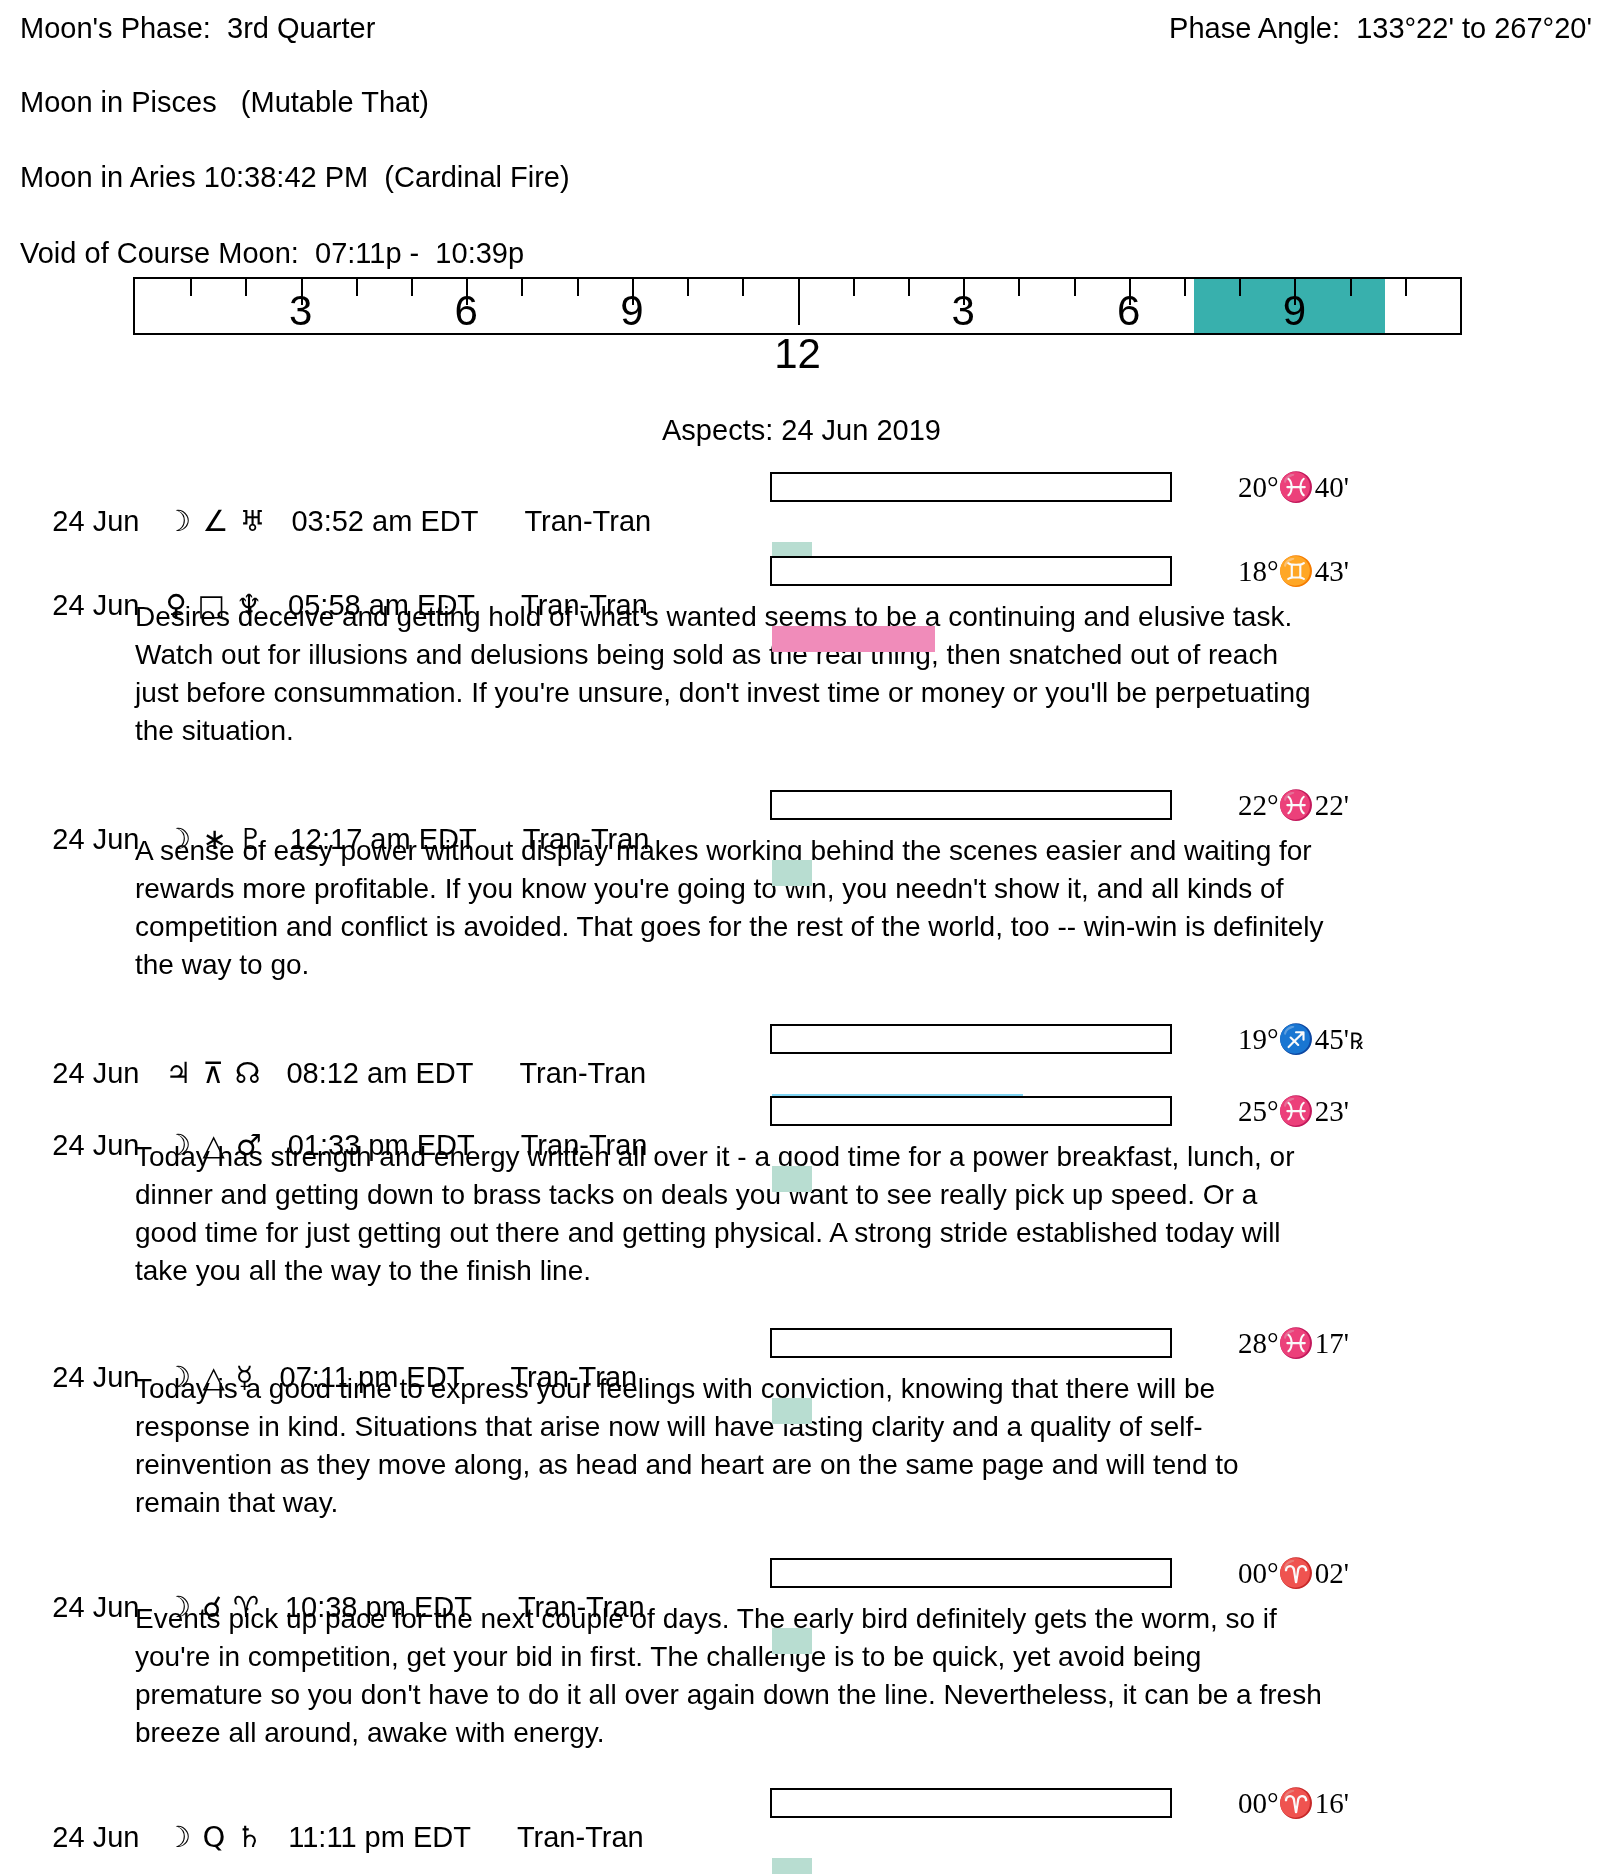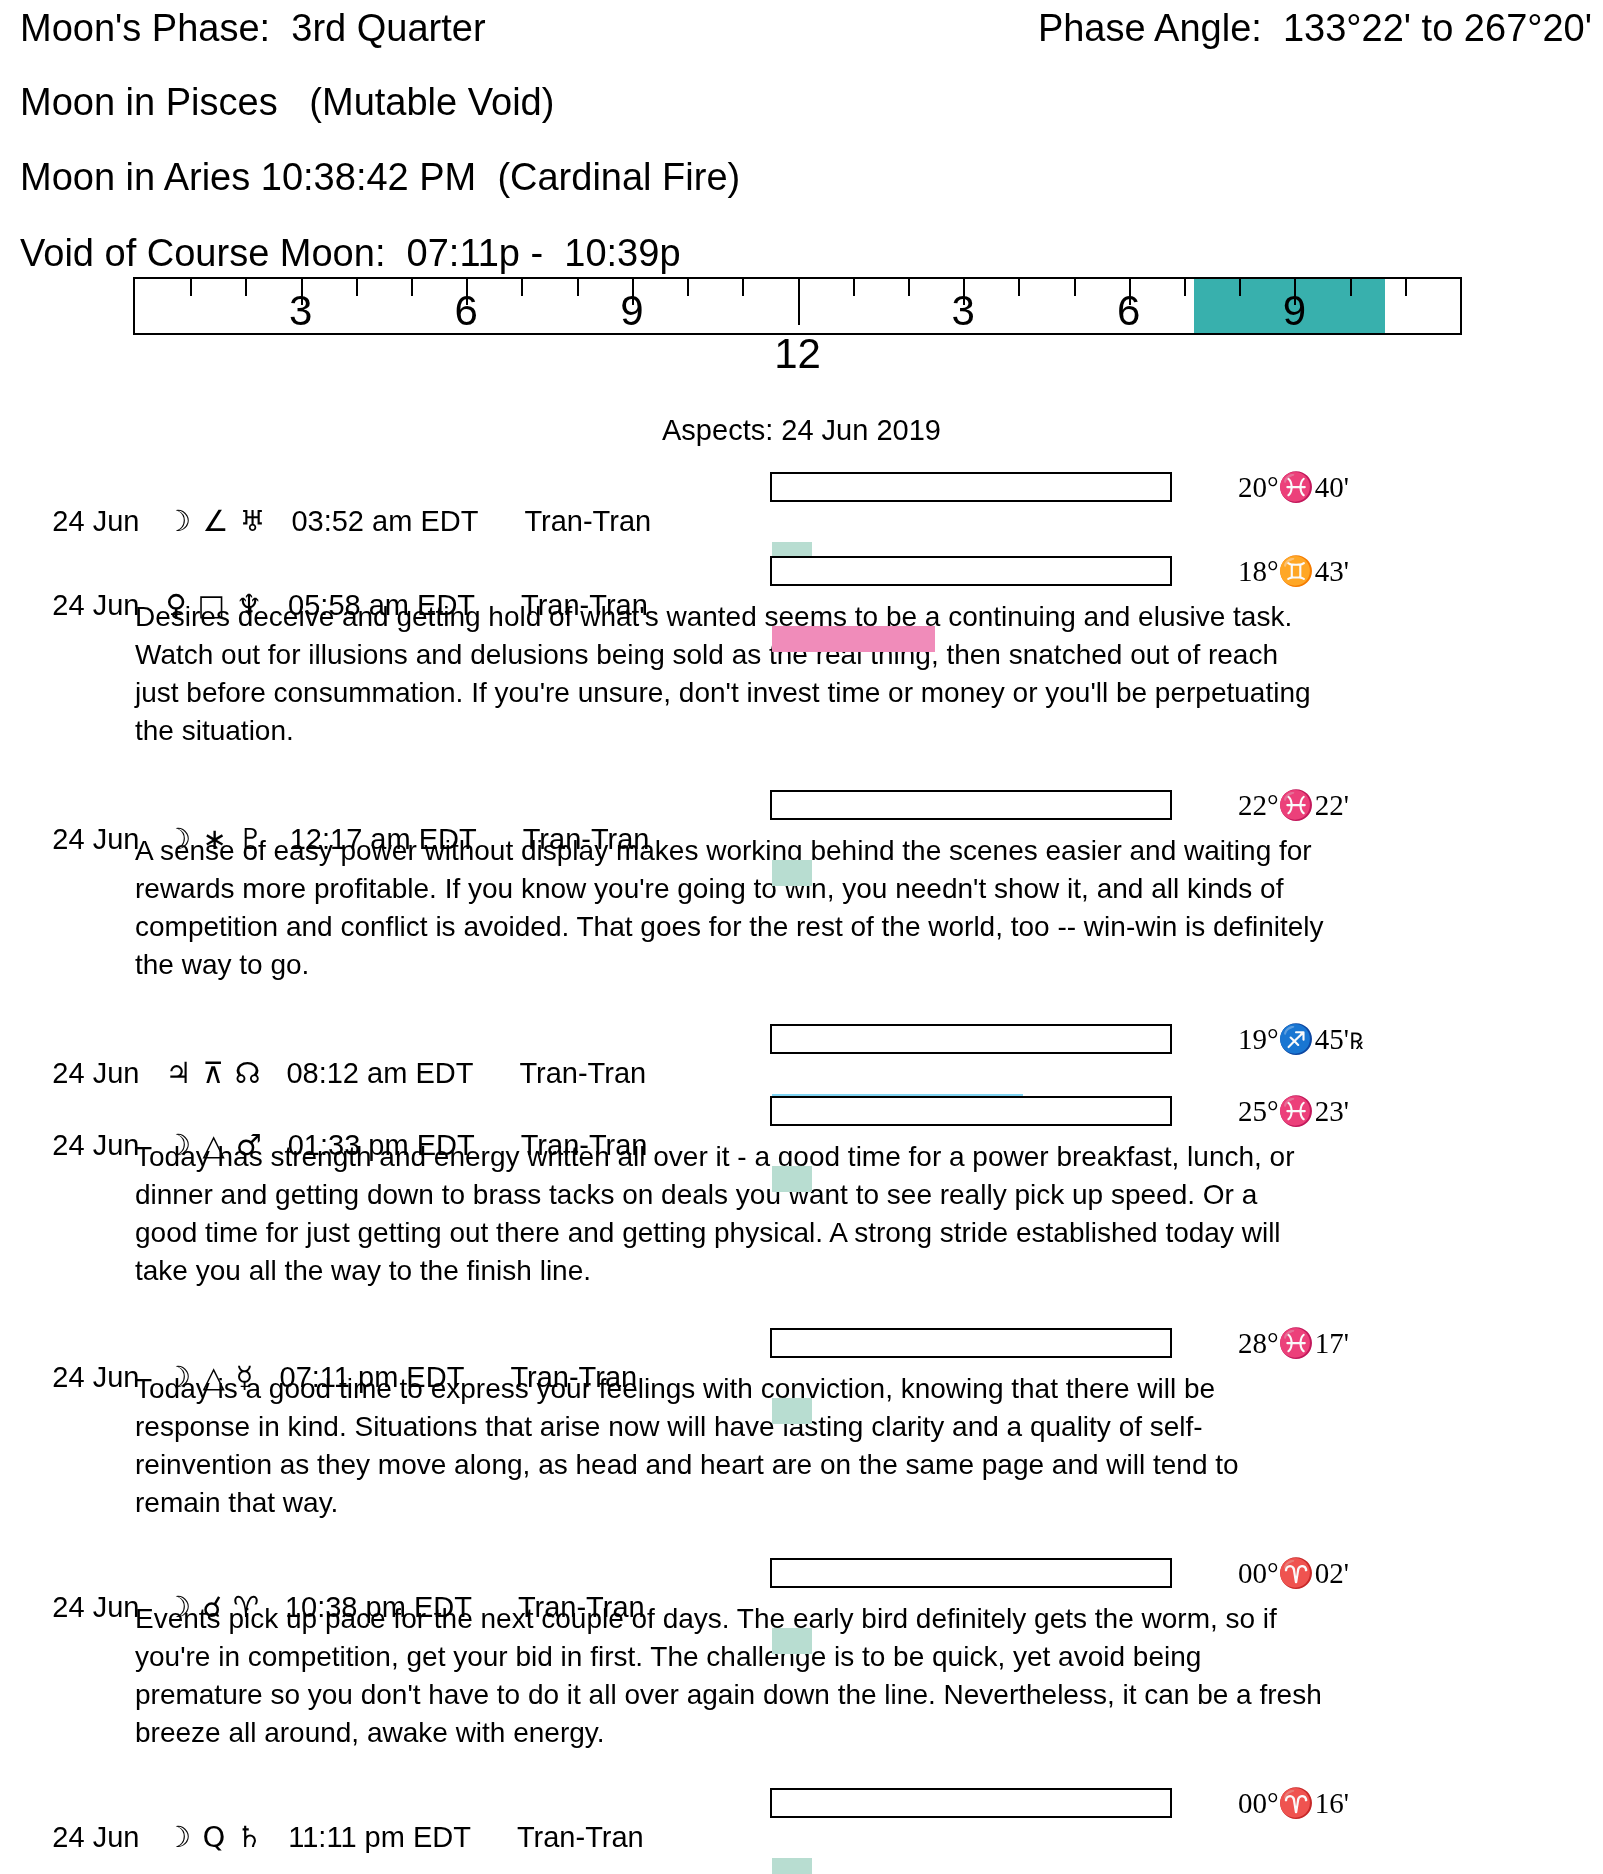--- a/index.html
+++ b/index.html
@@ -1,21 +1,21 @@
 <!DOCTYPE html>
 <html><head>
 <meta charset="utf-8">
 <style>
   html,body{margin:0;padding:0;background:#fff}
   body{
     width:1603px;height:1874px;position:relative;overflow:hidden;
     font-family:"Liberation Sans",sans-serif;color:#000;
   }
   .abs{position:absolute;white-space:pre}
-  .h-line{font-size:38px;line-height:34px}
+  .h-line{font-size:29px;line-height:34px}
 
   
   .ruler{
     position:absolute;left:133px;top:277px;width:1325px;height:54px;
     border:2px solid #000;background:#fff;
   }
   .voc-hl{position:absolute;top:0;bottom:0}
   .tick{position:absolute;top:0;width:2px;background:#000}
   .tick.short{height:17px}
   .tick.label{height:26px}
@@ -48,21 +48,21 @@
     margin:8px 0 0 135px;width:1190px;
     font-size:28px;line-height:38px;white-space:normal;
   }
 </style>
 </head>
 <body>
 
 <div>
   <div class="abs h-line" style="left:20px;top:11px">Moon's Phase:  3rd Quarter</div>
   <div class="abs h-line" style="right:11px;top:11px">Phase Angle:  133°22' to 267°20'</div>
-  <div class="abs h-line" style="left:20px;top:85px">Moon in Pisces   (Mutable Void)</div>
+  <div class="abs h-line" style="left:20px;top:85px">Moon in Pisces   (Mutable That)</div>
   <div class="abs h-line" style="left:20px;top:160px">Moon in Aries 10:38:42 PM  (Cardinal Fire)</div>
   <div class="abs h-line" style="left:20px;top:236px">Void of Course Moon:  07:11p -  10:39p</div>
 </div>
 
 <div class="ruler" id="ruler">
     <div class="voc-hl" style="left: 79.9292%; width: 14.4458%; background: rgb(56, 176, 173);"></div>
     <div class="tick short" style="left: 4.16667%;"></div>
     <div class="tick short" style="left: 8.33333%;"></div>
     <div class="tick label" style="left: 12.5%;"></div>
     <div class="tick short" style="left: 16.6667%;"></div>

